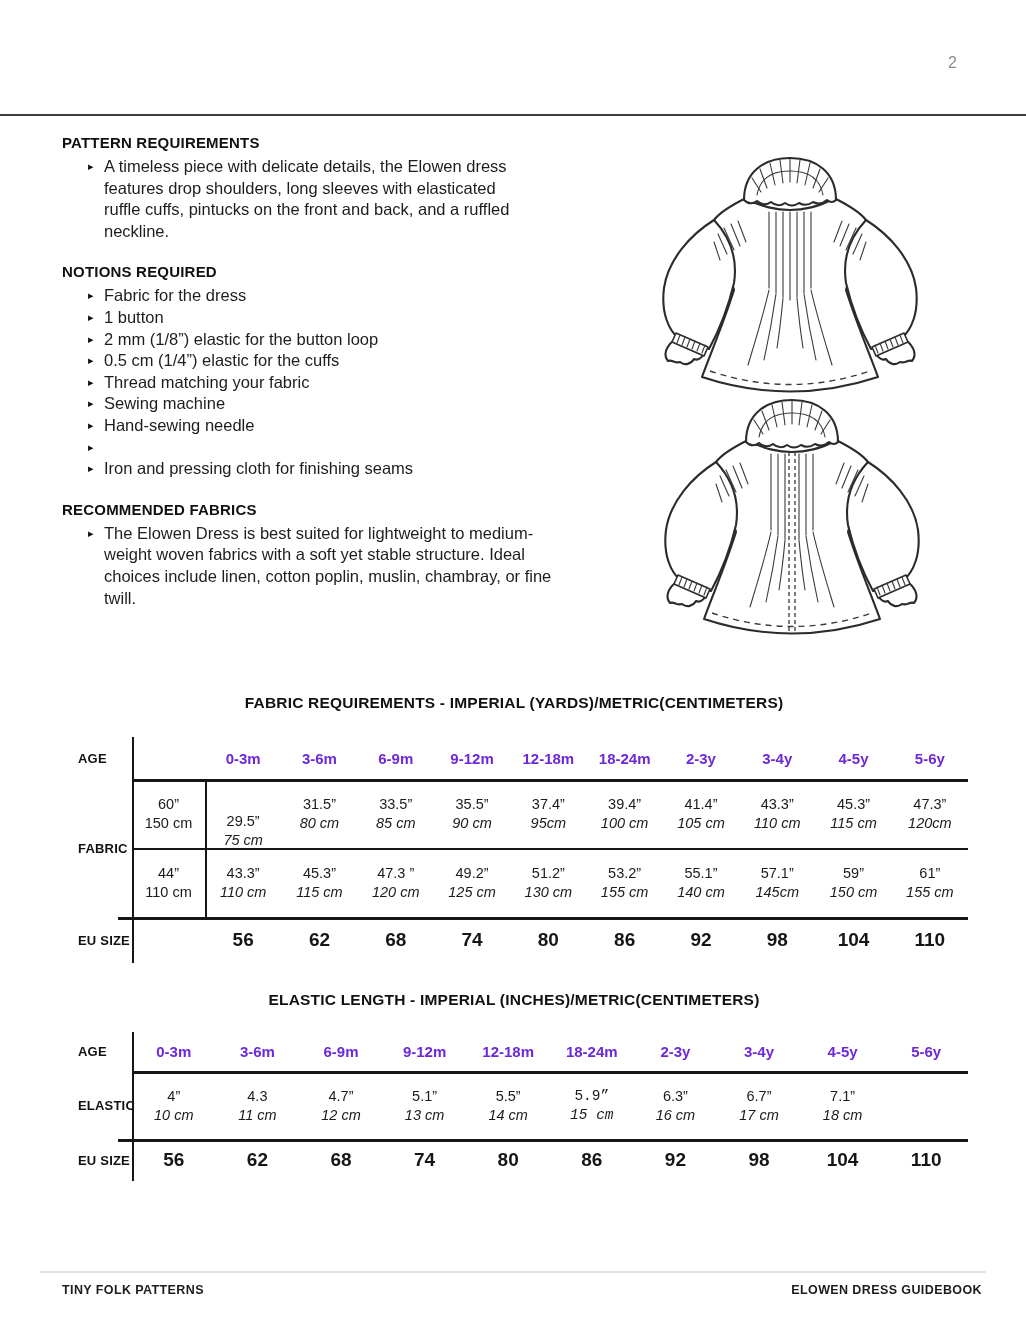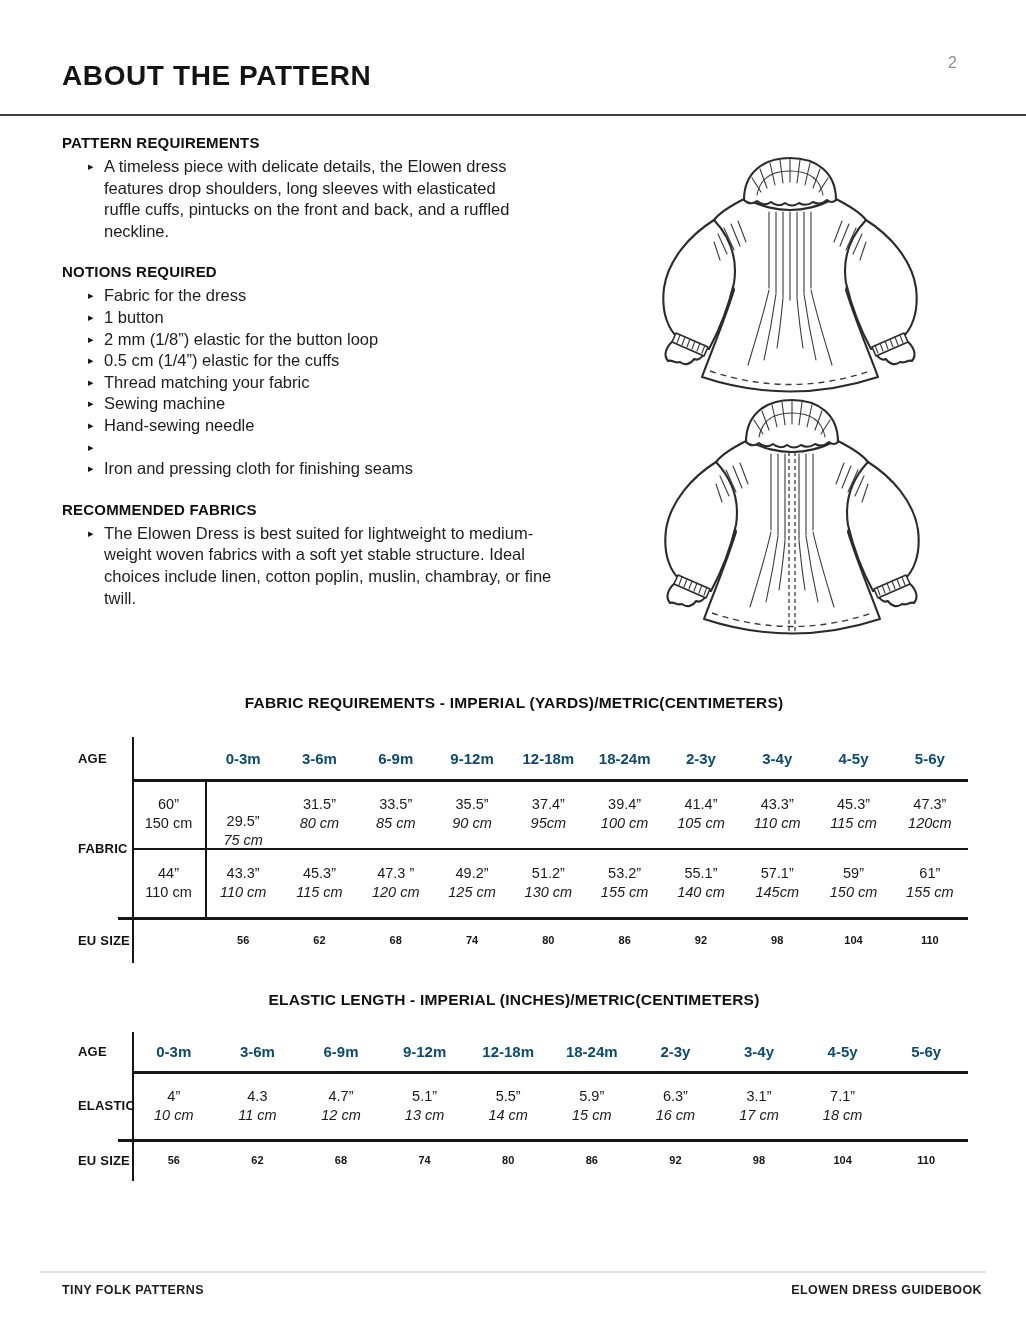--- a/index.html
+++ b/index.html
@@ -36,39 +36,38 @@
   .tbl-title { position:absolute; left:60px; width:908px; text-align:center; font-size:15.5px; font-weight:700; color:#111; letter-spacing:0.2px; }
   .t1-title { top:694px; }
   .t2-title { top:991px; }
 
   .grid-table { position:absolute; left:60px; display:grid; }
   .fabric-grid  { top:737px; width:908px; height:226px; grid-template-columns:72px 73px repeat(10,1fr); grid-template-rows:42px 69px 69px 46px; }
   .elastic-grid { top:1032px; width:908px; height:149px; grid-template-columns:72px repeat(10,1fr); grid-template-rows:39px 68px 42px; }
 
   .cell { display:flex; align-items:center; justify-content:center; }
   .lbl  { justify-content:flex-start; padding-left:18px; font-size:13px; font-weight:700; color:#111; letter-spacing:0.2px; }
-  .agec { font-size:15px; font-weight:700; color:#0c4a6e; }
+  .agec { font-size:15px; font-weight:700; color:#6d28d9; }
   .valc { flex-direction:column; gap:3px; font-size:14.5px; color:#1b1b1b; }
   .valc .cm { font-style:italic; }
   .subc { flex-direction:column; gap:3px; font-size:14.5px; color:#1b1b1b; }
-  .euc  { font-size:11px; font-weight:700; color:#161616; }
+  .euc  { font-size:19px; font-weight:700; color:#161616; }
 
   .bline { position:absolute; background:#161616; }
 
   
   .footer-rule  { position:absolute; left:40px; top:1271px; width:946px; height:2px; background:#e3e3e3; }
   .footer-left  { position:absolute; left:62px;  top:1283px; font-size:12.5px; font-weight:600; letter-spacing:0.4px; color:#1c1c1c; }
   .footer-right { position:absolute; right:44px; top:1283px; font-size:12.5px; font-weight:600; letter-spacing:0.4px; color:#1c1c1c; }
 </style>
 </head>
 <body>
 
 <div class="page">
 
-  <div class="doc-title">ABOUT THE PATTERN</div>
   <div class="page-num">2</div>
   <div class="top-rule"></div>
 
   <div class="left-col">
     <div class="sec w420">
       <div class="sec-head">PATTERN REQUIREMENTS</div>
       <div>
           <div class="bullet">
             <span class="tri">▸</span>
             <span class="txt">A timeless piece with delicate details, the Elowen dress features drop shoulders, long sleeves with elasticated ruffle cuffs, pintucks on the front and back, and a ruffled neckline.</span>
@@ -399,30 +398,30 @@
         <span class="cm">12 cm</span>
       </div>
       <div class="cell valc" style="grid-area: 2 / 5;">
         <span class="in">5.1”</span>
         <span class="cm">13 cm</span>
       </div>
       <div class="cell valc" style="grid-area: 2 / 6;">
         <span class="in">5.5”</span>
         <span class="cm">14 cm</span>
       </div>
-      <div class="cell valc" style="grid-area: 2 / 7;">
+      <div class="cell valc" style="grid-area: 2 / 7; font-family: Liberation Mono, monospace;">
         <span class="in">5.9”</span>
         <span class="cm">15 cm</span>
       </div>
       <div class="cell valc" style="grid-area: 2 / 8;">
         <span class="in">6.3”</span>
         <span class="cm">16 cm</span>
       </div>
       <div class="cell valc" style="grid-area: 2 / 9;">
-        <span class="in">3.1”</span>
+        <span class="in">6.7”</span>
         <span class="cm">17 cm</span>
       </div>
       <div class="cell valc" style="grid-area: 2 / 10;">
         <span class="in">7.1”</span>
         <span class="cm">18 cm</span>
       </div>
       <div class="cell lbl" style="grid-area: 3 / 1;">
         <span>EU SIZE</span>
       </div>
       <div class="cell euc" style="grid-area: 3 / 2;">

